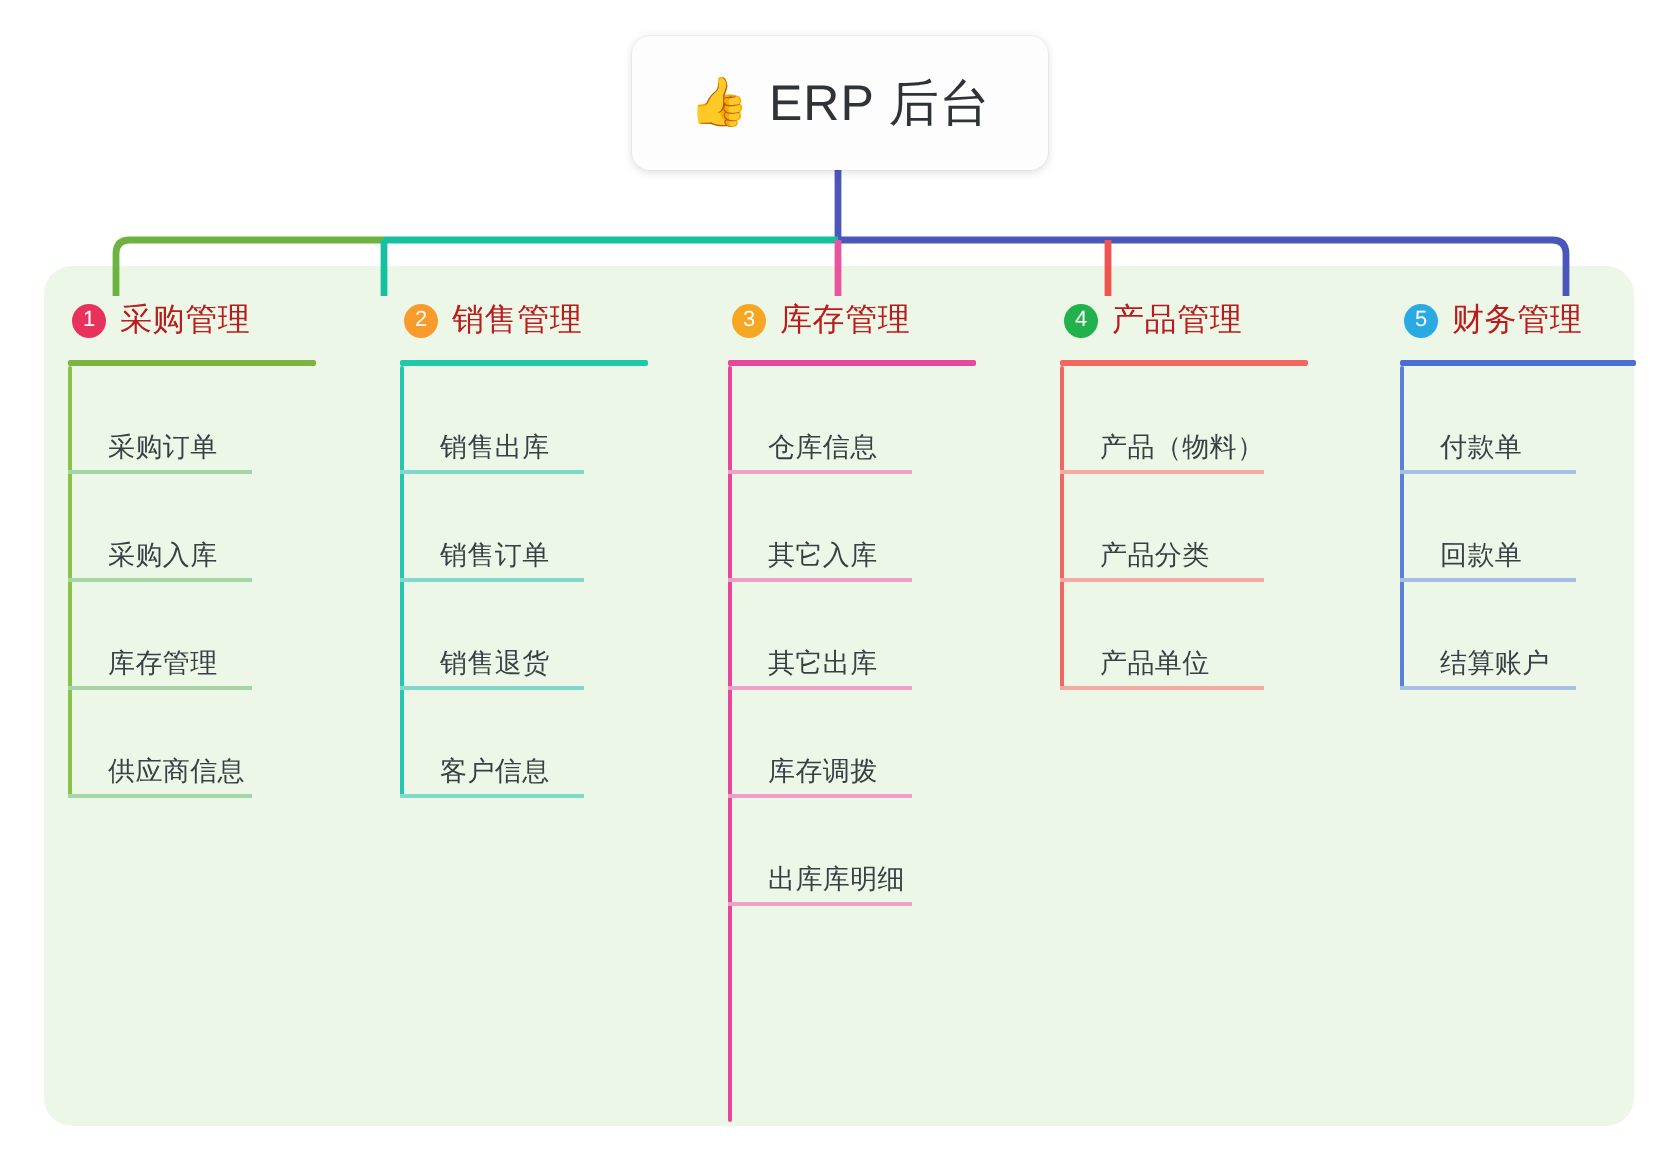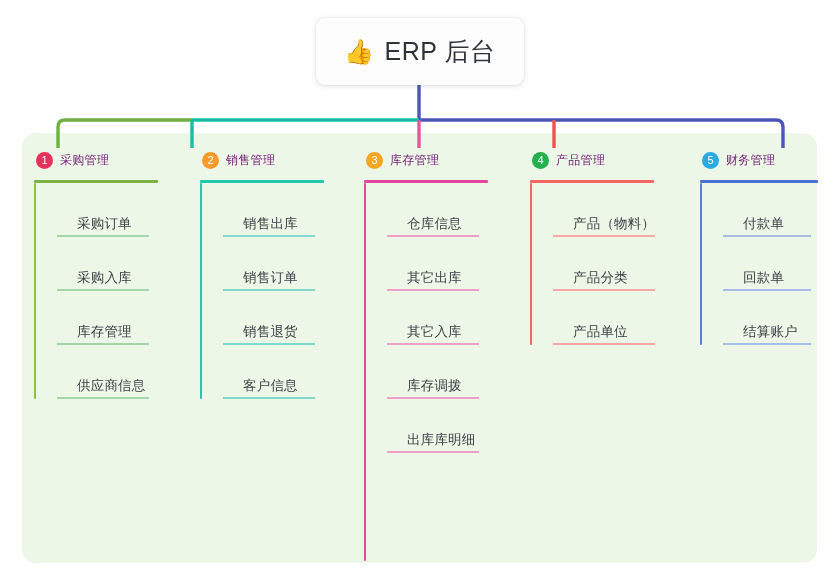--- a/index.html
+++ b/index.html
@@ -85,36 +85,35 @@
     height: 17px;
     border-radius: 50%;
     color: #ffffff;
     font-size: 11px;
     line-height: 17px;
     text-align: center;
     font-weight: normal;
     flex: 0 0 auto;
   }
   .col-title {
-    font-size: 12px;
-    color: #701a75;
+    font-size: 16px;
+    color: #b91c1c;
     letter-spacing: .3px;
   }
   .col-rule {
     height: 3px;
     margin-top: 5px;
     border-radius: 1px;
   }
 
   
   .leaf-list {
     position: relative;
     margin-left: 12px;
     padding-top: 0;
-    padding-left: 23px;
   }
   .spine {
     position: absolute;
     left: 0;
     top: 0;
     width: 2px;
     border-radius: 1px;
   }
   .leaf {
     position: relative;
@@ -220,25 +219,25 @@
           <span class="col-title">库存管理</span>
         </div>
         <div class="col-rule" style="width: 124px; margin-left: 12px; background: rgb(232, 69, 156);"></div>
         <div class="leaf-list">
           <div class="spine" style="background: rgb(232, 69, 156); height: 378px;"></div>
           <div class="leaf">
             <span class="leaf-label">仓库信息</span>
             <div class="leaf-rule" style="width: 92px; background: rgb(240, 160, 200);"></div>
           </div>
           <div class="leaf">
+            <span class="leaf-label">其它入库</span>
+            <div class="leaf-rule" style="width: 92px; background: rgb(240, 160, 200);"></div>
+          </div>
+          <div class="leaf">
             <span class="leaf-label">其它出库</span>
-            <div class="leaf-rule" style="width: 92px; background: rgb(240, 160, 200);"></div>
-          </div>
-          <div class="leaf">
-            <span class="leaf-label">其它入库</span>
             <div class="leaf-rule" style="width: 92px; background: rgb(240, 160, 200);"></div>
           </div>
           <div class="leaf">
             <span class="leaf-label">库存调拨</span>
             <div class="leaf-rule" style="width: 92px; background: rgb(240, 160, 200);"></div>
           </div>
           <div class="leaf">
             <span class="leaf-label">出库库明细</span>
             <div class="leaf-rule" style="width: 92px; background: rgb(240, 160, 200);"></div>
           </div>

